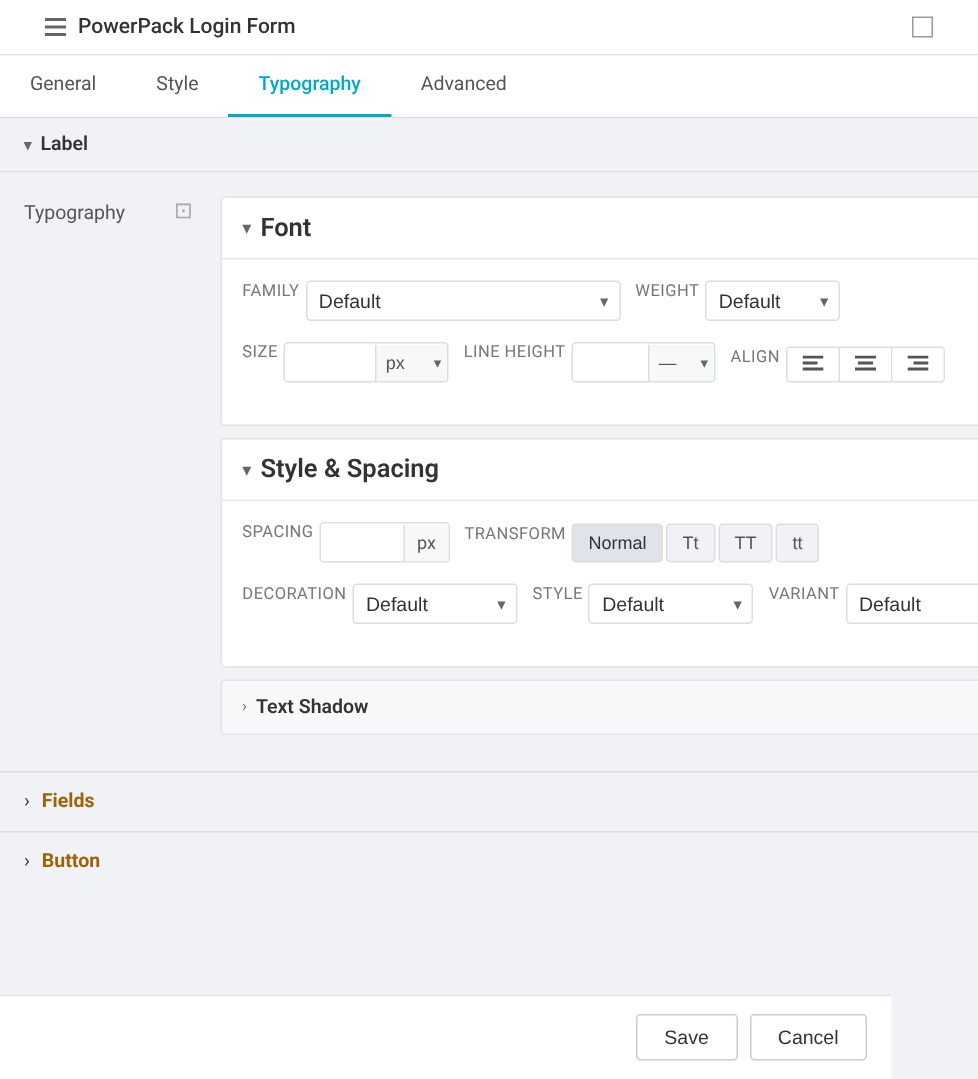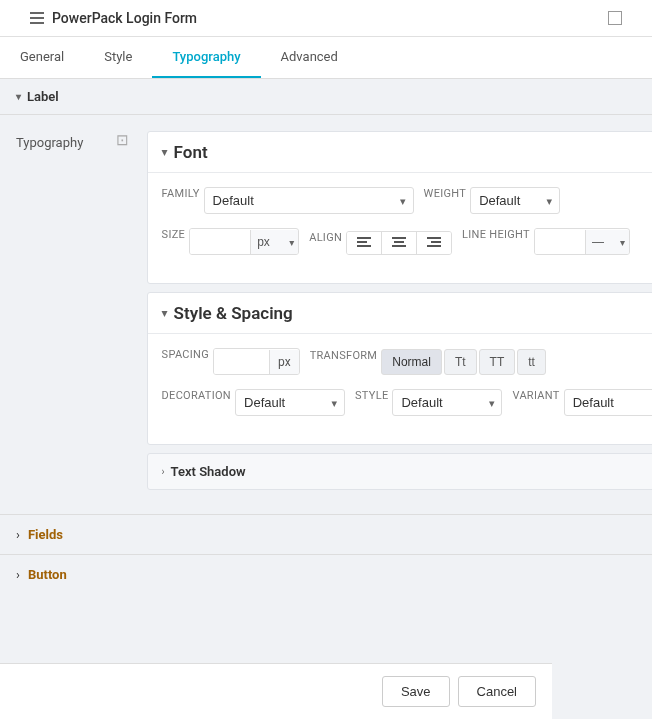--- a/index.html
+++ b/index.html
@@ -398,21 +398,21 @@
     .footer {
       display: flex;
       justify-content: flex-end;
       align-items: center;
       gap: 8px;
       padding: 12px 16px;
       background: #fff;
       border-top: 1px solid #ddd;
       position: fixed;
       bottom: 0;
-      width: 552px;
+      width: 594px;
     }
     .btn {
       padding: 7px 18px;
       border-radius: 3px;
       font-size: 13px;
       cursor: pointer;
       border: 1px solid transparent;
     }
     .btn-secondary {
       background: #fff;
@@ -494,20 +494,34 @@
                 <div class="field-group">
                   <span class="field-label">Size</span>
                   <div class="size-input-group">
                     <input type="text" value="" style="">
                     <div class="size-unit-select">
                       <select>
                         <option>px</option>
                         <option>em</option>
                         <option>rem</option>
                         <option>%</option>
+                      </select>
+                    </div>
+                  </div>
+                </div>
+
+                <div class="field-group">
+                  <span class="field-label">Line Height</span>
+                  <div class="line-height-group">
+                    <input type="text" value="" style="">
+                    <div class="lh-unit">
+                      <select>
+                        <option>—</option>
+                        <option>px</option>
+                        <option>em</option>
                       </select>
                     </div>
                   </div>
                 </div>
 
                 <div class="field-group">
                   <span class="field-label">Align</span>
                   <div class="align-group">
                     <button class="align-btn" title="Left">
                       <svg width="14" height="12" viewBox="0 0 14 12" fill="none" xmlns="http://www.w3.org/2000/svg">
@@ -525,34 +539,20 @@
                     </button>
                     <button class="align-btn" title="Right">
                       <svg width="14" height="12" viewBox="0 0 14 12" fill="none" xmlns="http://www.w3.org/2000/svg">
                         <rect x="0" y="0" width="14" height="2" fill="#555"></rect>
                         <rect x="4" y="4" width="10" height="2" fill="#555"></rect>
                         <rect x="0" y="8" width="14" height="2" fill="#555"></rect>
                       </svg>
                     </button>
                   </div>
                 </div>
-
-                <div class="field-group">
-                  <span class="field-label">Line Height</span>
-                  <div class="line-height-group">
-                    <input type="text" value="" style="">
-                    <div class="lh-unit">
-                      <select>
-                        <option>—</option>
-                        <option>px</option>
-                        <option>em</option>
-                      </select>
-                    </div>
-                  </div>
-                </div>
               </div>
 
             </div>
           </div>
 
           <div class="panel">
             <div class="panel-header">
               <span class="panel-header-icon">▾</span>
               <span class="panel-header-label">Style &amp; Spacing</span>
             </div>

